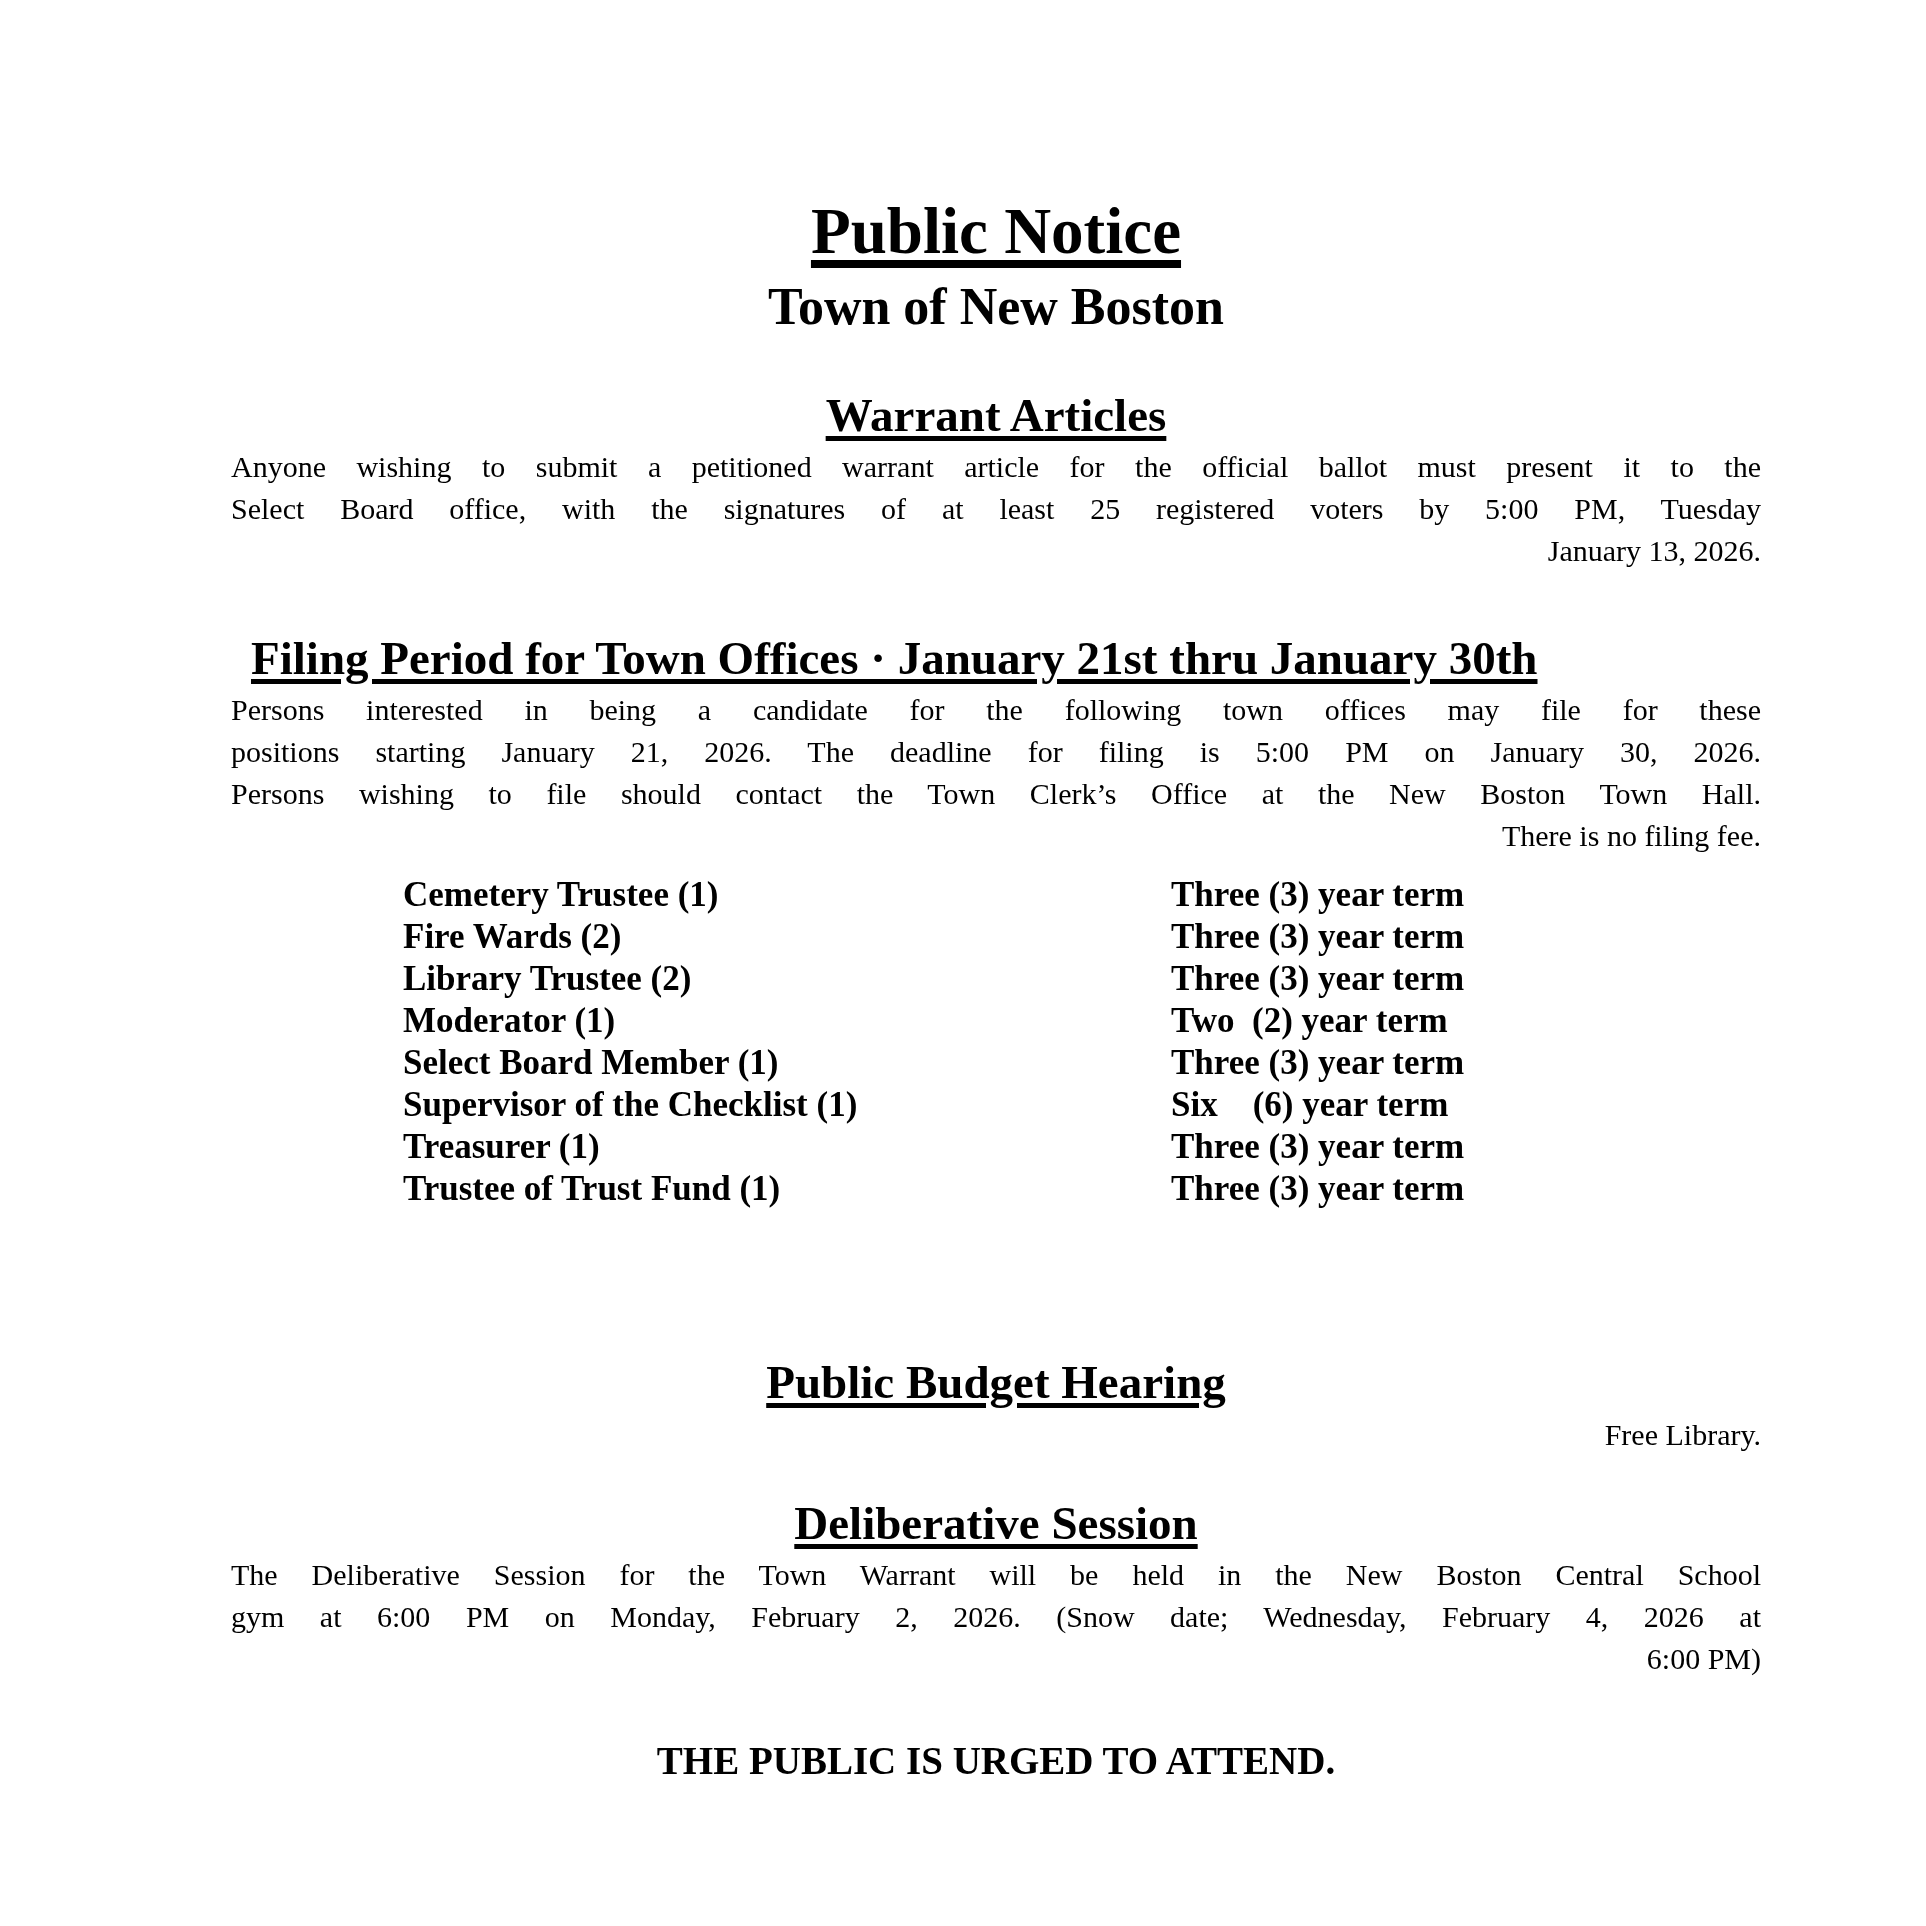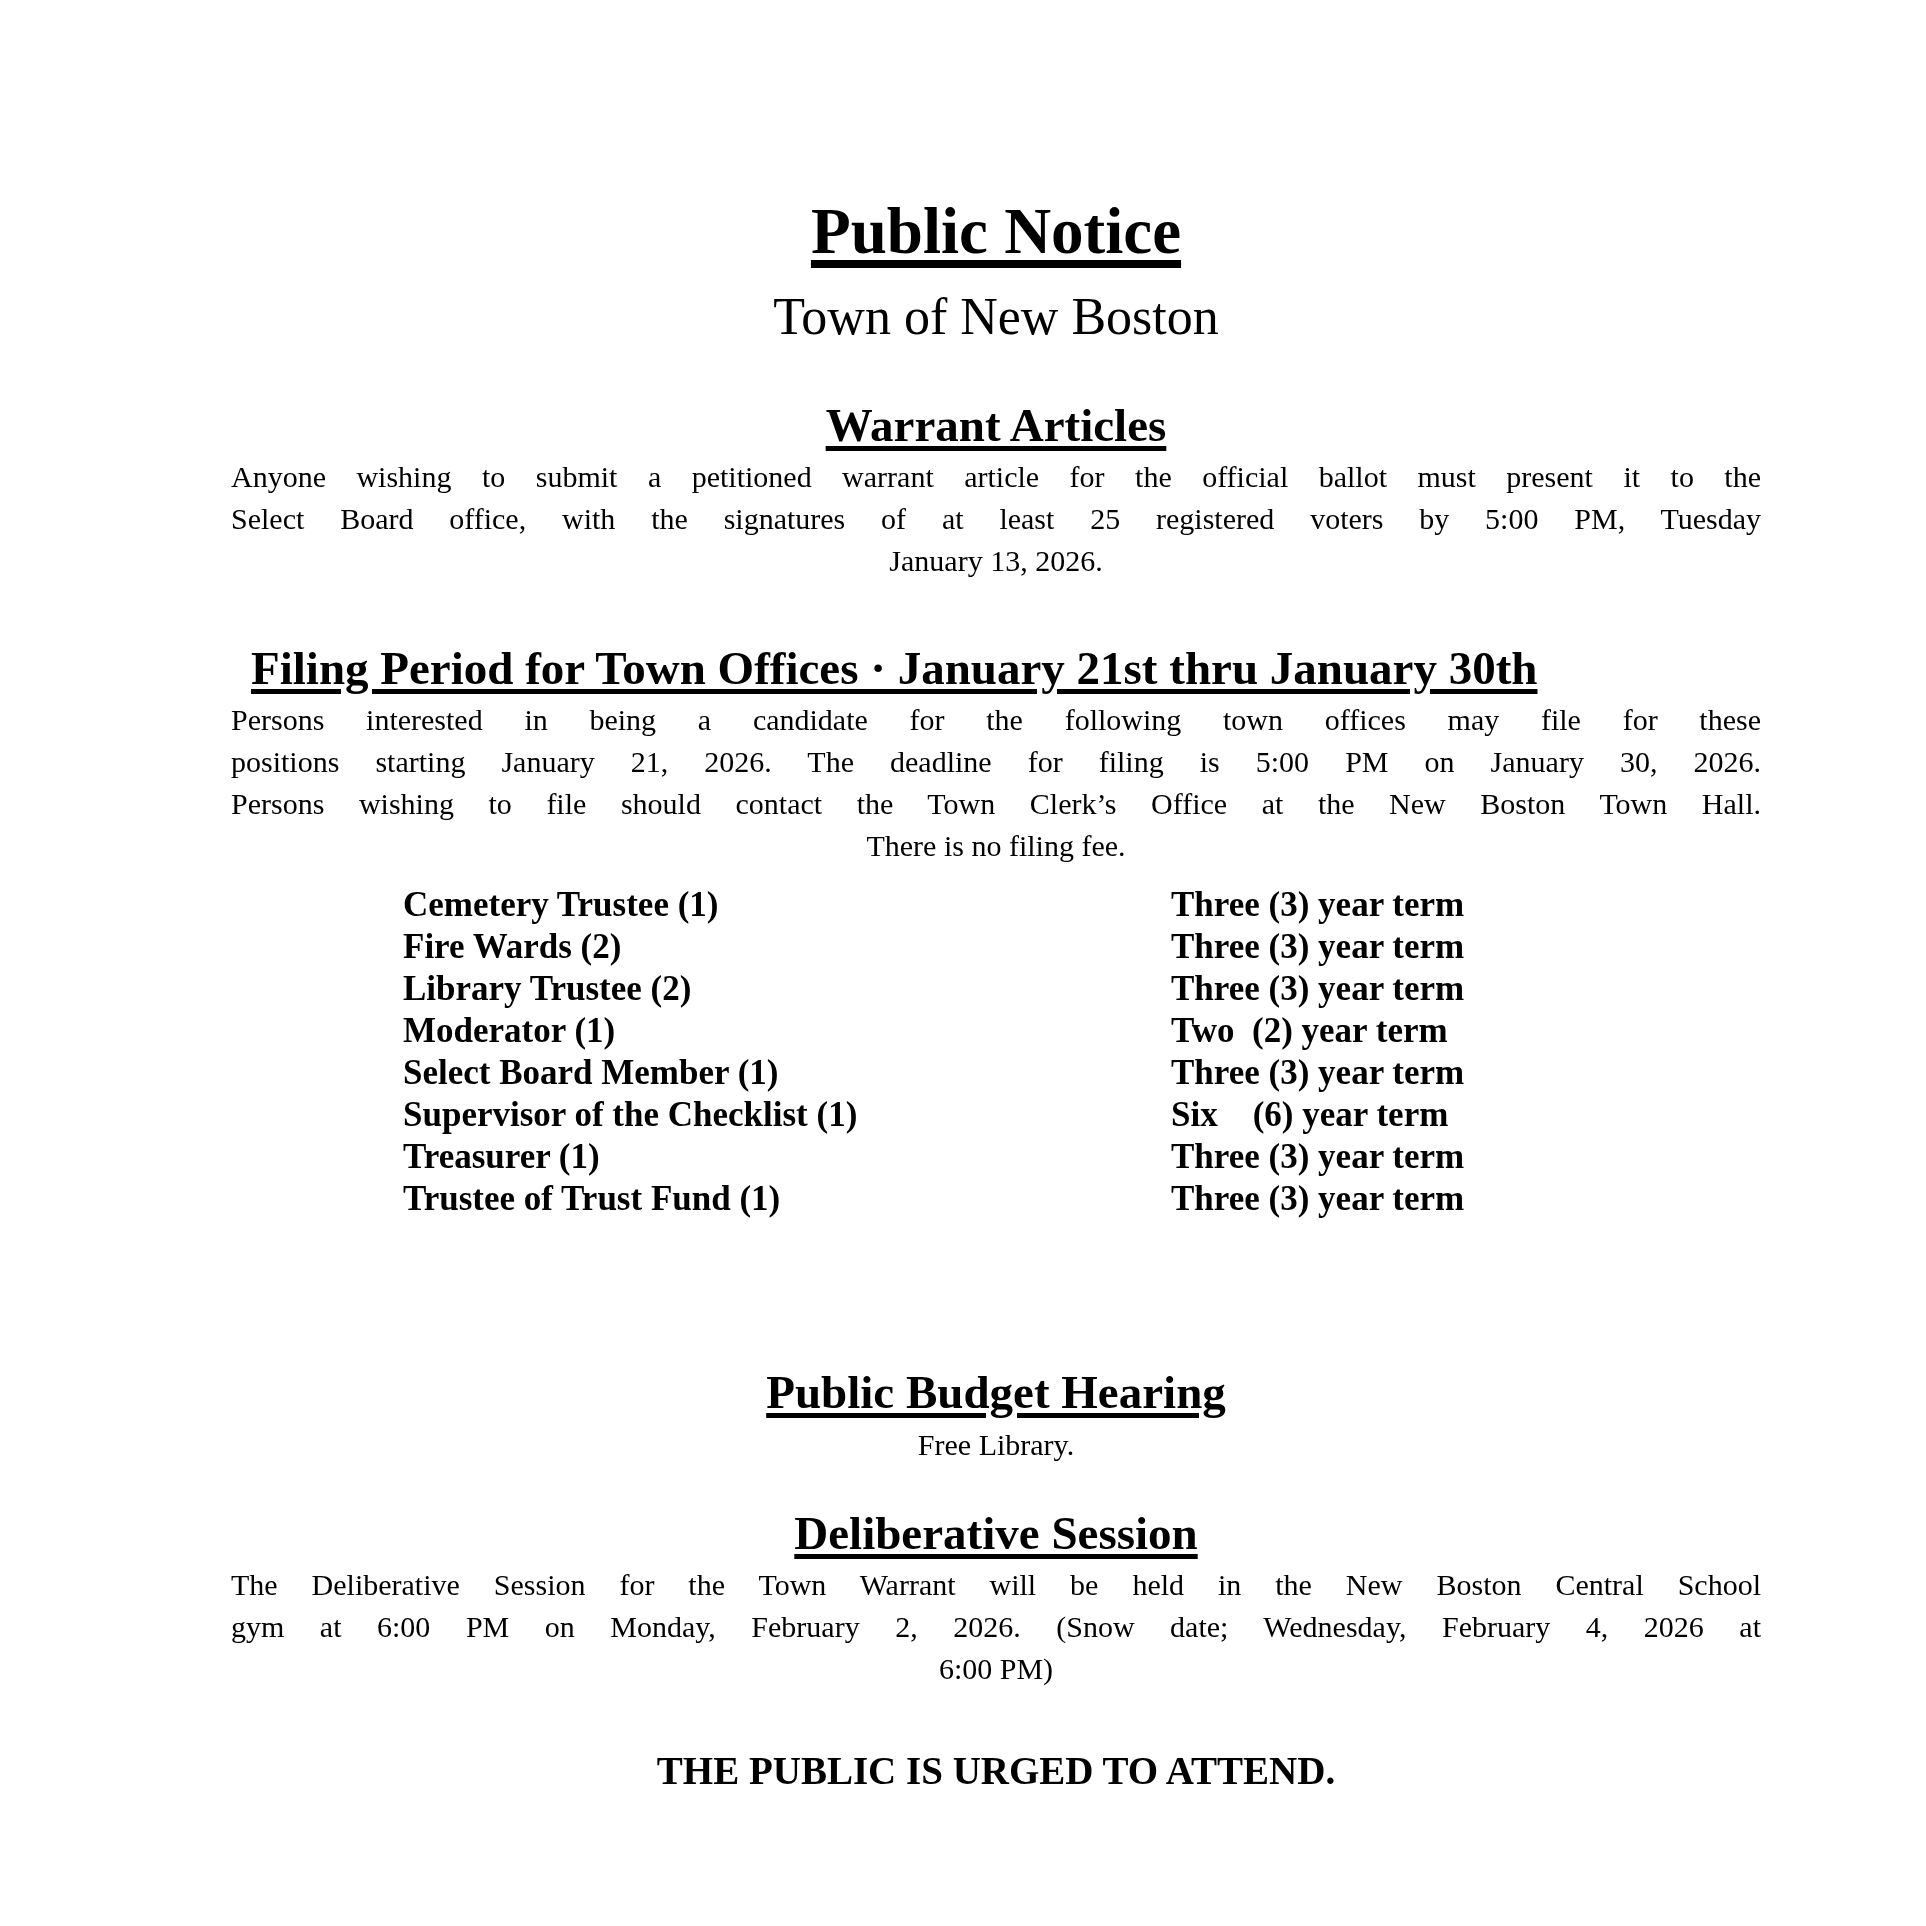--- a/index.html
+++ b/index.html
@@ -22,23 +22,23 @@
     text-align: center;
   }
   .doc-title .u {
     text-decoration: underline;
     text-decoration-thickness: 0.13em;
     text-underline-offset: 0.10em;
   }
   .doc-subtitle {
     font-size: 52px;
     line-height: 62px;
-    font-weight: 400;
+    font-weight: 700;
     text-align: center;
-    margin-top: 16px;
+    margin-top: 6px;
   }
   .heading {
     font-size: 47px;
     line-height: 56px;
     font-weight: 700;
   }
   .heading .u {
     text-decoration: underline;
     text-decoration-thickness: 0.11em;
     text-underline-offset: 0.10em;
@@ -48,21 +48,21 @@
     line-height: 42px;
     margin-top: 3.1px;
   }
   .jline {
     text-align: justify;
     text-align-last: justify;
     overflow: hidden;
     height: 42px;
   }
   .lline {
-    text-align: center;
+    text-align: right;
     overflow: hidden;
   }
   .warrant-heading   { margin-top: 49px; }
   .filing-heading    { margin-top: 58px; margin-left: 20px; }
   .offices {
     margin-top: 17.3px;
     margin-left: 172px;
     font-size: 35px;
     line-height: 42px;
   }

